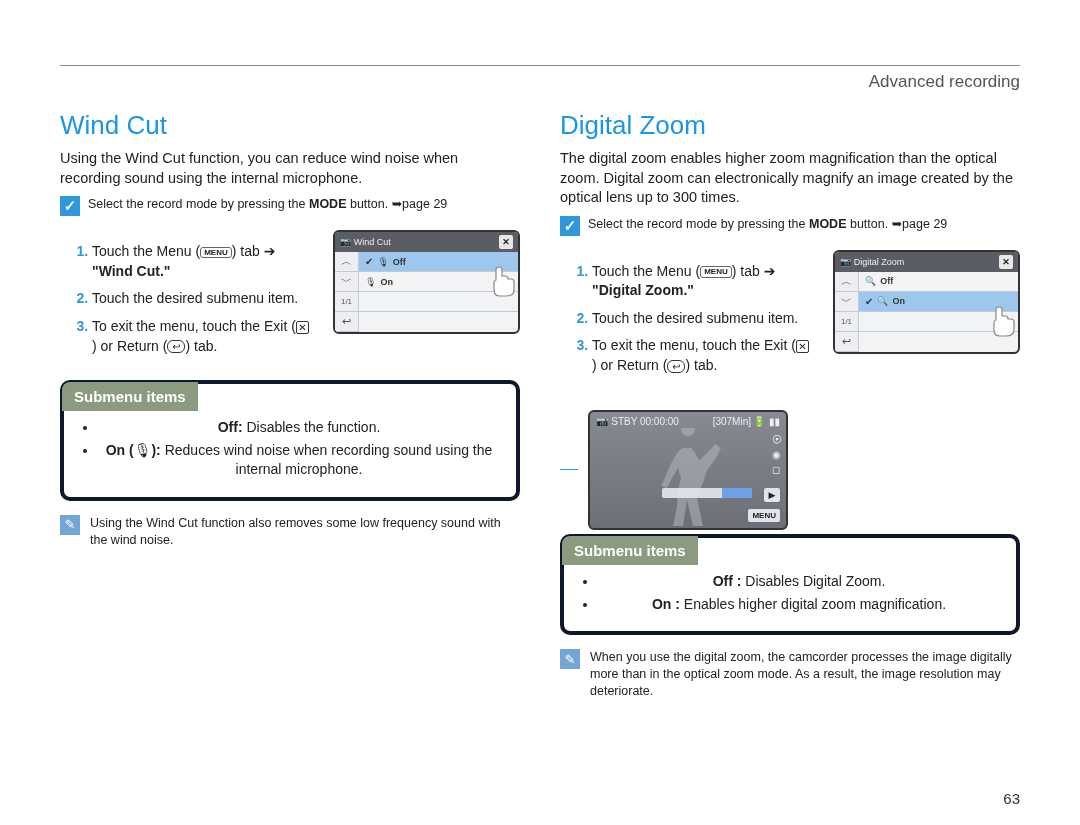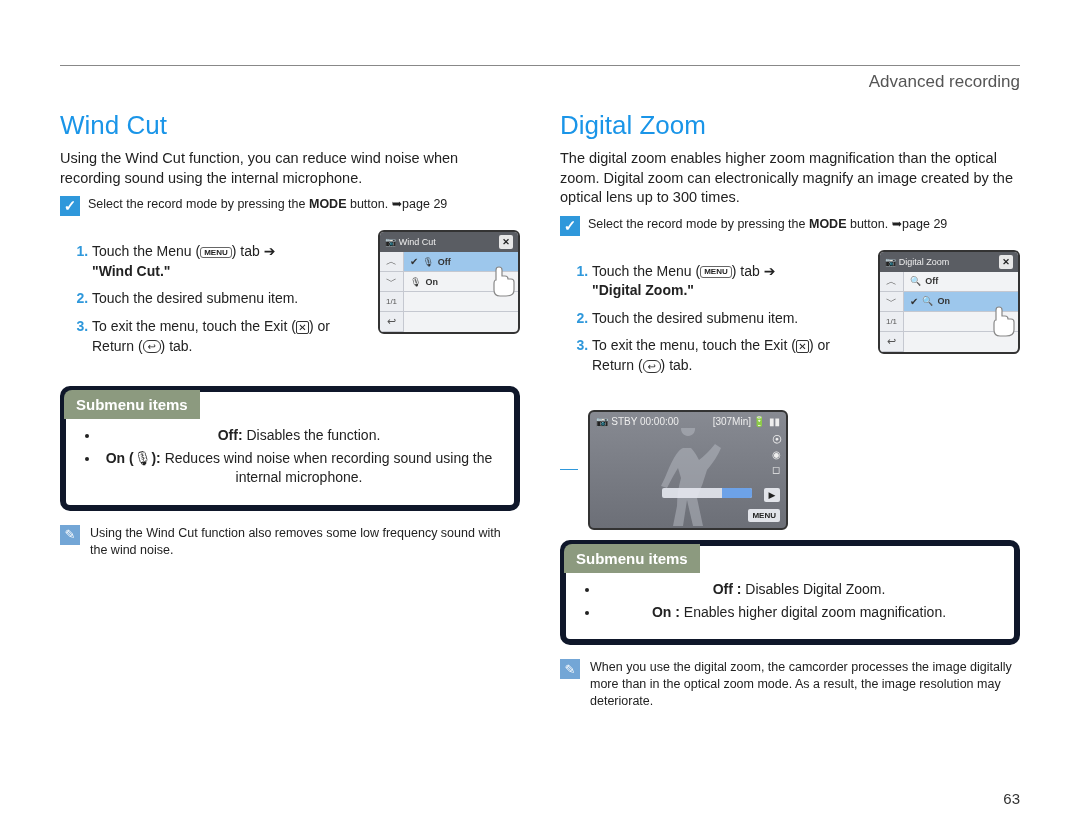--- a/index.html
+++ b/index.html
@@ -92,21 +92,21 @@
     width: 18px; height: 13px;
     border: 1px solid #333;
     border-radius: 6px;
     font-size: 10px;
     text-align: center;
     line-height: 11px;
     vertical-align: middle;
   }
   .screenshot {
     flex: none;
-    width: 142px;
+    width: 187px;
     border: 2px solid #333;
     border-radius: 6px;
     overflow: hidden;
     font-size: 9px;
     background: #f2f3f5;
     position: relative;
   }
   .ss-title {
     background: #5a5d63;
     color: #eee;
@@ -150,23 +150,23 @@
   .ss-row .chk { font-size: 10px; }
   .ss-hand {
     position: absolute;
     right: -6px; top: 28px;
     width: 40px; height: 40px;
     pointer-events: none;
   }
   .ss-hand svg { width: 100%; height: 100%; }
 
   .submenu-box {
-    border: 6px solid #0f172a;
+    border: 4px solid #0f172a;
     border-radius: 10px;
-    margin-top: 10px;
+    margin-top: 4px;
     position: relative;
     padding: 28px 16px 14px 16px;
   }
   .submenu-label {
     position: absolute;
     top: -2px; left: -2px;
     background: #8c9a7f;
     color: #fff;
     padding: 6px 12px;
     font-size: 15px;

